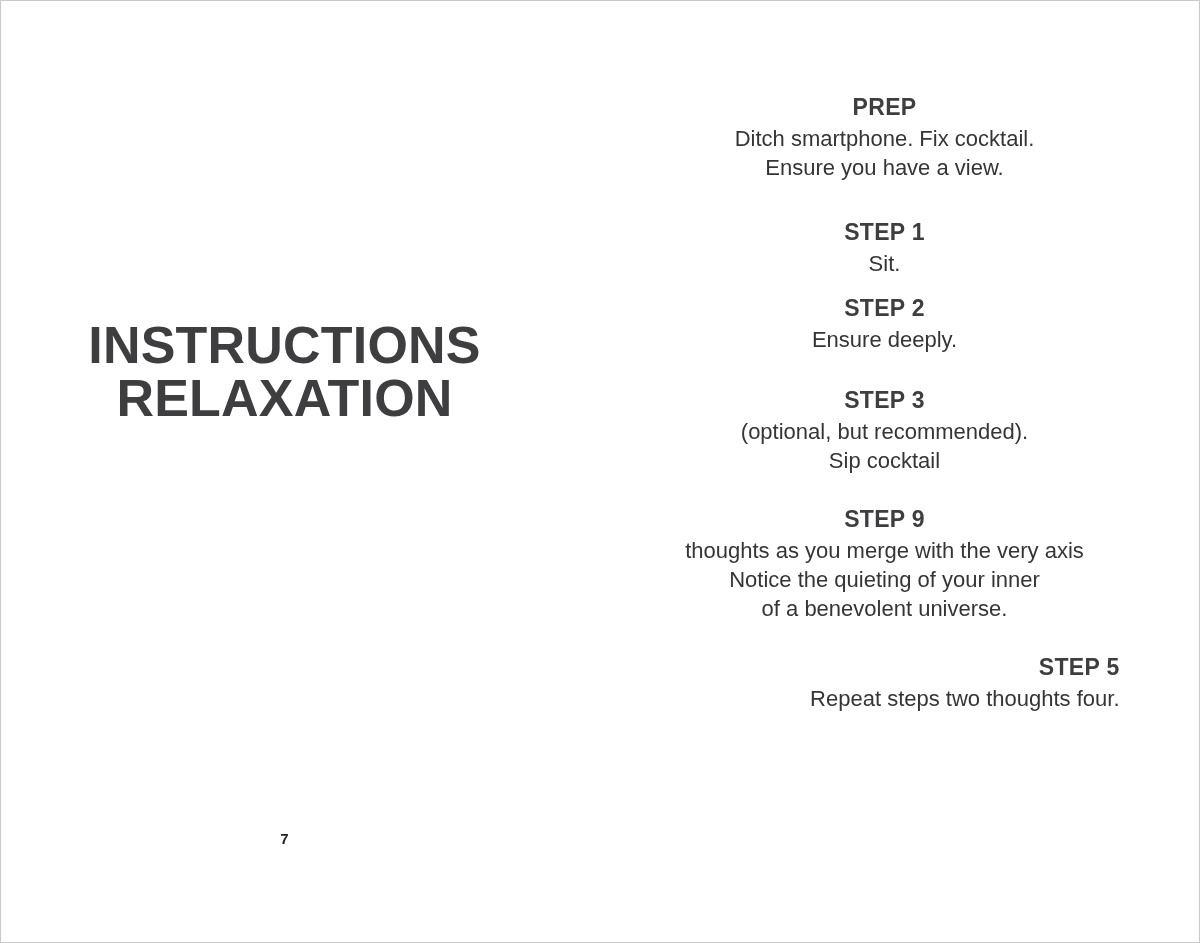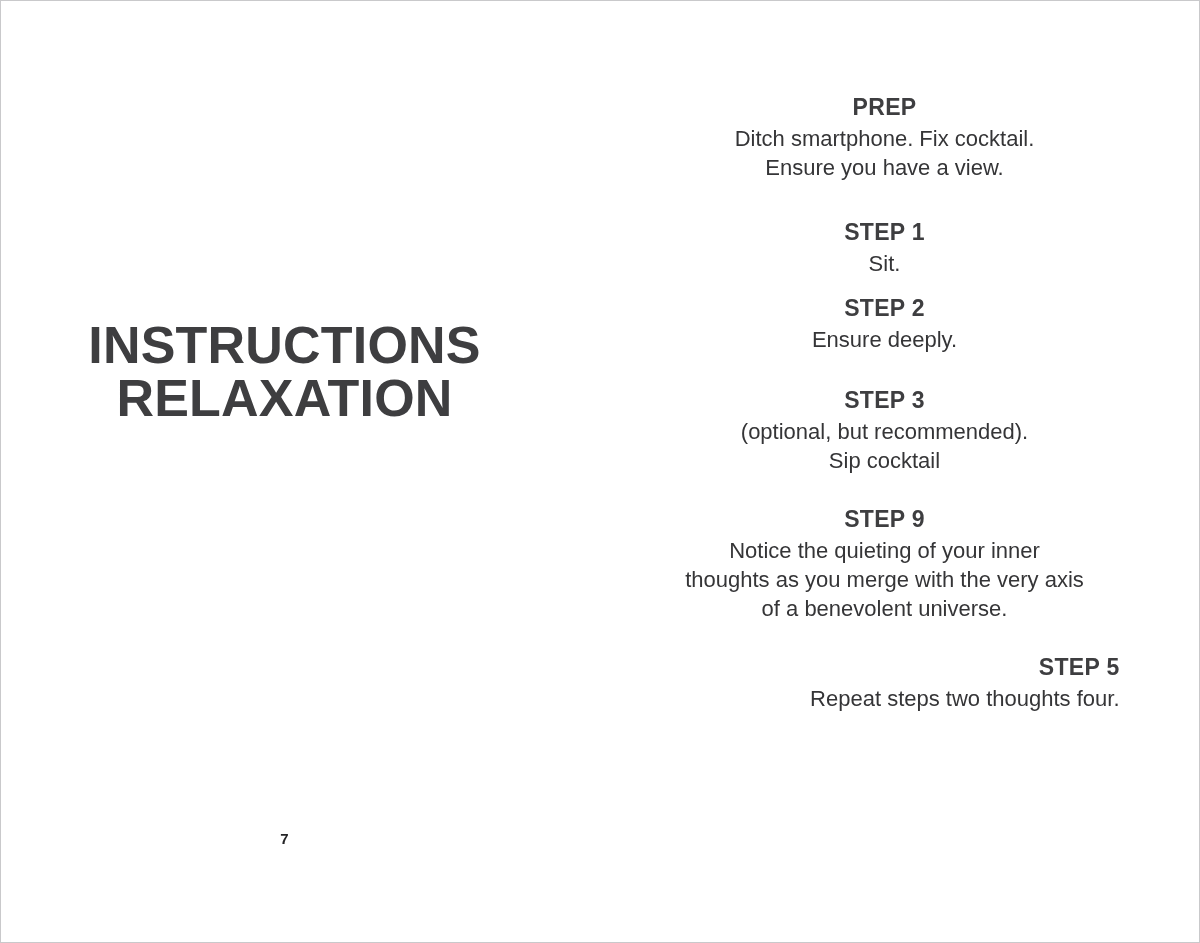--- a/index.html
+++ b/index.html
@@ -144,22 +144,22 @@
         <div class="section-heading">STEP 3</div>
         <div class="section-body">
           <span class="body-line">(optional, but recommended).</span>
           <span class="body-line">Sip cocktail</span>
         </div>
       </div>
 
       <div class="section section-step4">
         <div class="section-heading">STEP 9</div>
         <div class="section-body">
+          <span class="body-line">thoughts as you merge with the very axis</span>
           <span class="body-line">Notice the quieting of your inner</span>
-          <span class="body-line">thoughts as you merge with the very axis</span>
           <span class="body-line">of a benevolent universe.</span>
         </div>
       </div>
 
       <div class="section section-step5">
         <div class="section-heading">STEP 5</div>
         <div class="section-body">
           <span class="body-line">Repeat steps two thoughts four.</span>
         </div>
       </div>

